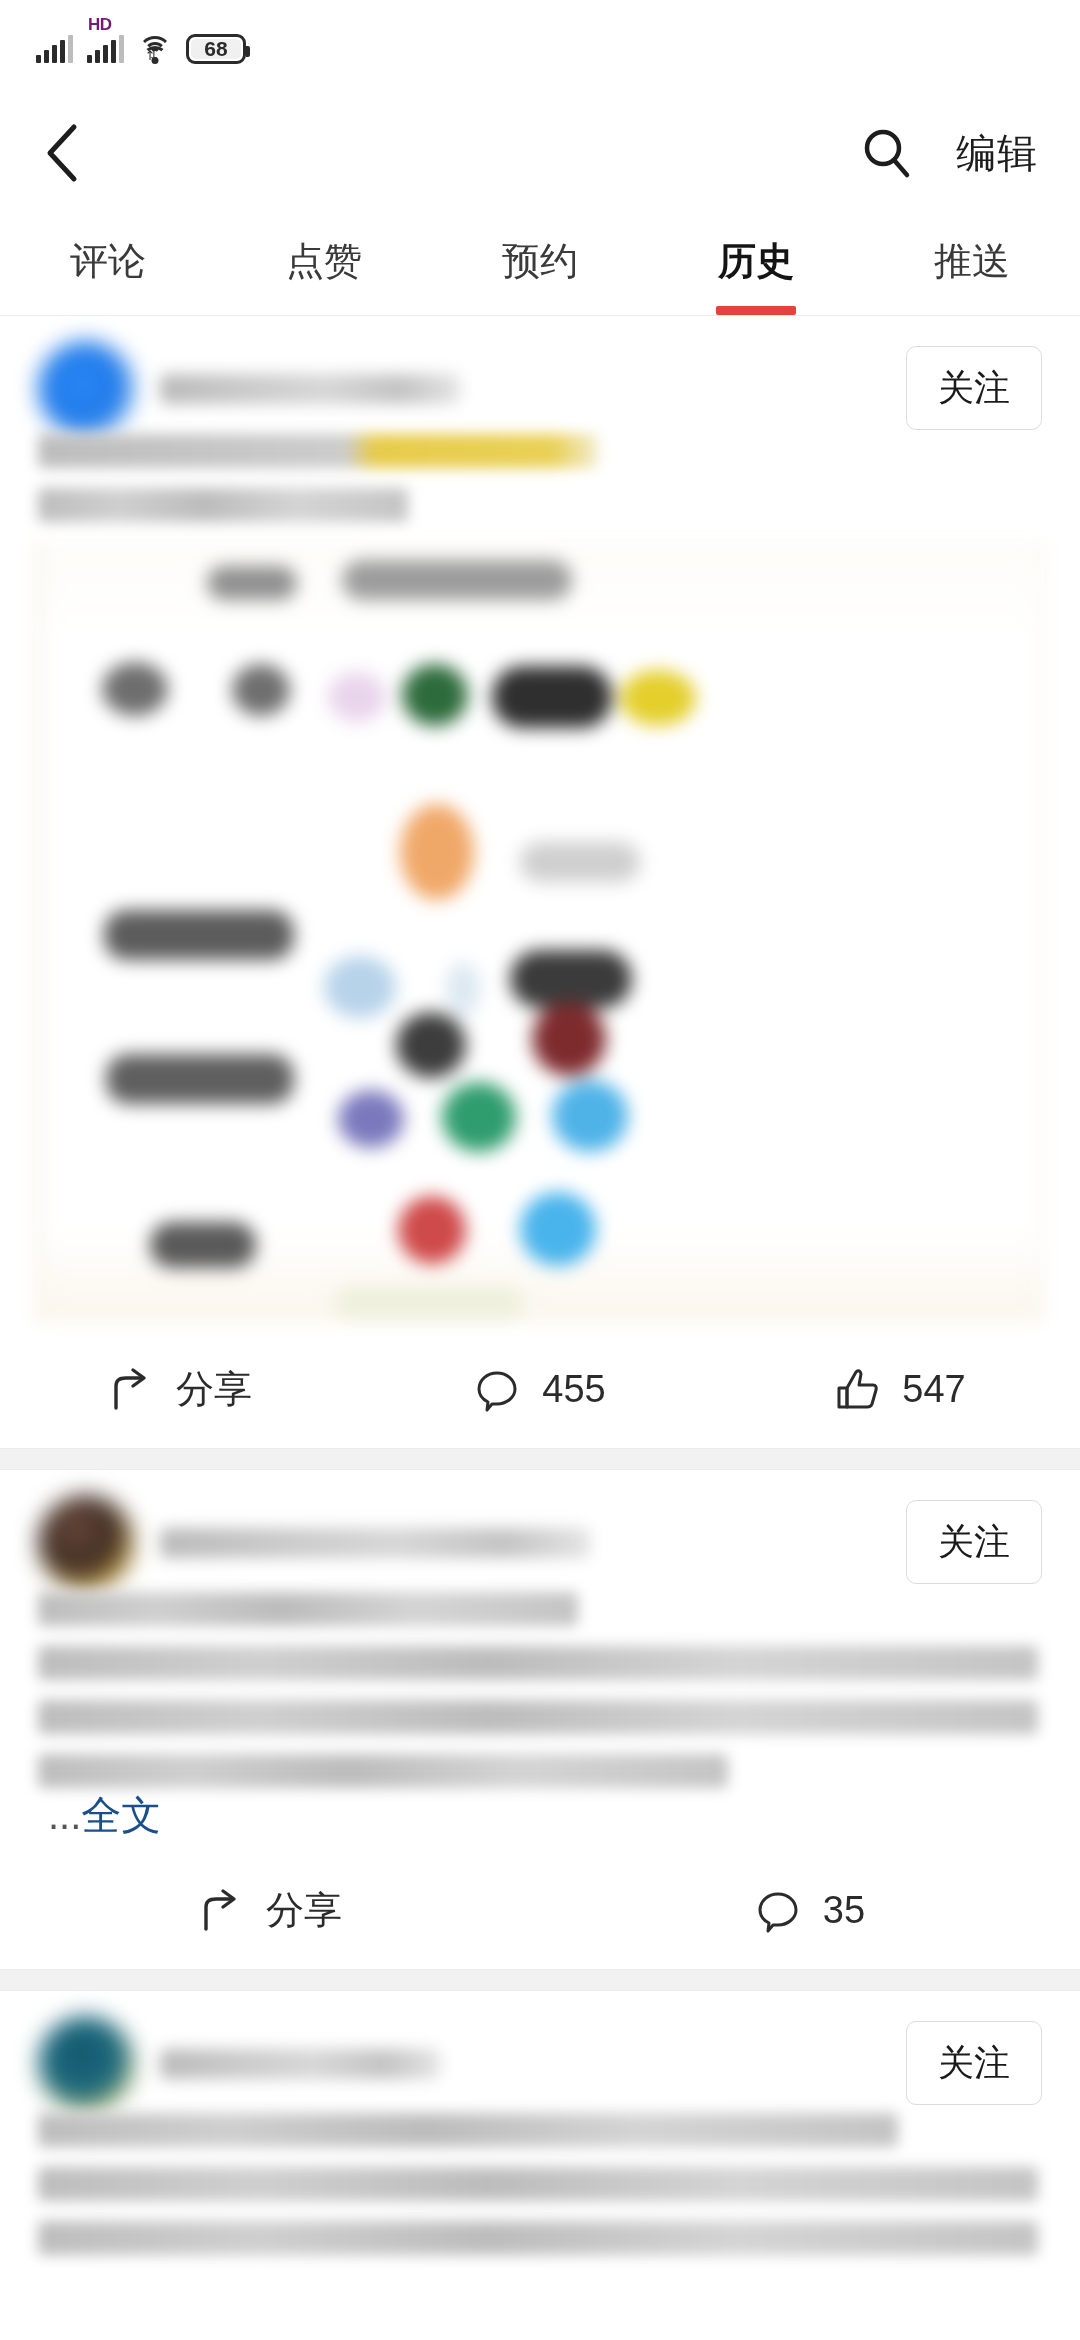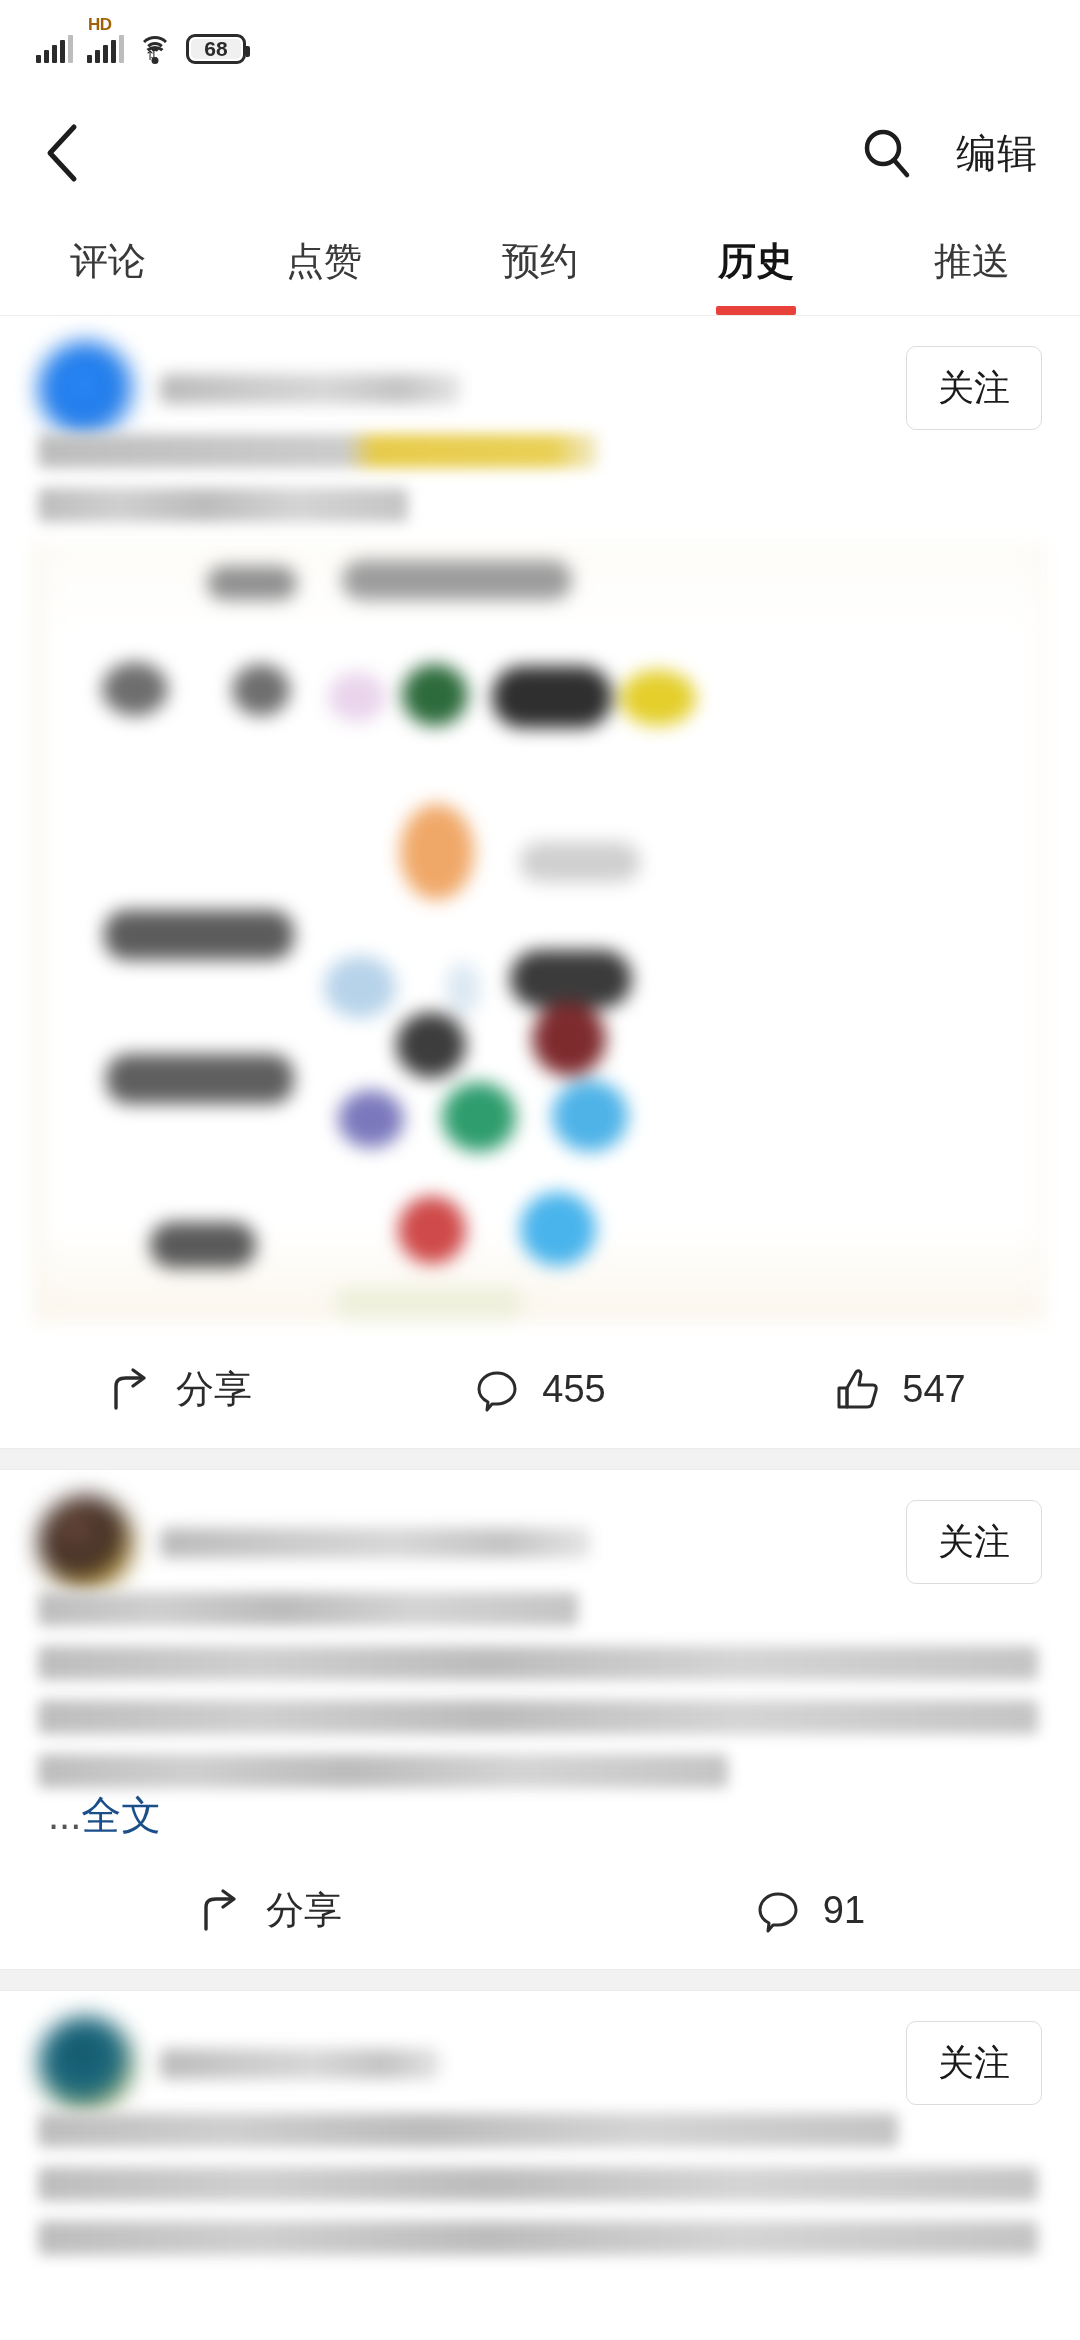--- a/index.html
+++ b/index.html
@@ -25,21 +25,21 @@
   .sig { display:flex; align-items:flex-end; gap:3px; height:28px; }
   .sig i { display:block; width:5px; background:#2b2b2b; border-radius:1px; }
   .sig i:nth-child(1){height:8px;}
   .sig i:nth-child(2){height:13px;}
   .sig i:nth-child(3){height:18px;}
   .sig i:nth-child(4){height:23px;}
   .sig i:nth-child(5){height:28px;background:#bdbdbd;}
   .hdwrap { position:relative; display:flex; align-items:flex-end; }
   .hdlabel {
     position:absolute; top:-20px; left:1px;
-    font-size:17px; font-weight:bold; color:#a16207; letter-spacing:-.5px;
+    font-size:17px; font-weight:bold; color:#701a75; letter-spacing:-.5px;
   }
   .wifi { position:relative; width:34px; height:27px; }
   .wifi span {
     position:absolute; left:50%; transform:translateX(-50%);
     border:3.5px solid #2b2b2b; border-bottom-color:transparent;
     border-left-color:transparent; border-right-color:transparent;
     border-radius:50%;
   }
   .wifi .w1 { width:34px; height:34px; top:0; }
   .wifi .w2 { width:22px; height:22px; top:6px; }
@@ -333,21 +333,21 @@
           <svg width="46" height="46" viewBox="0 0 46 46">
               <path d="M8 42 L8 20 Q8 12 18 12 L34 12" stroke="#2b2b2b" stroke-width="3.4" fill="none" stroke-linecap="round"></path>
               <path d="M25 4 L36 12 L25 20" stroke="#2b2b2b" stroke-width="3.4" fill="none" stroke-linecap="round" stroke-linejoin="round"></path>
             </svg>
           <span>分享</span>
         </div>
         <div class="act">
           <svg width="46" height="46" viewBox="0 0 46 46">
               <path d="M23 7 C33 7 41 14 41 23 C41 31 33 38 23 38 L18 38 L13 44 L14 36 C8 33 5 28 5 23 C5 14 13 7 23 7 Z" stroke="#2b2b2b" stroke-width="3" fill="none" stroke-linejoin="round"></path>
             </svg>
-          <span>91</span>
+          <span>35</span>
         </div>
       </div>
     </div>
 
     <div class="divider"></div>
 
     <div class="post">
       <div class="post-head">
         <div class="avatar av-teal"></div>
         <div class="uname w3"></div>

